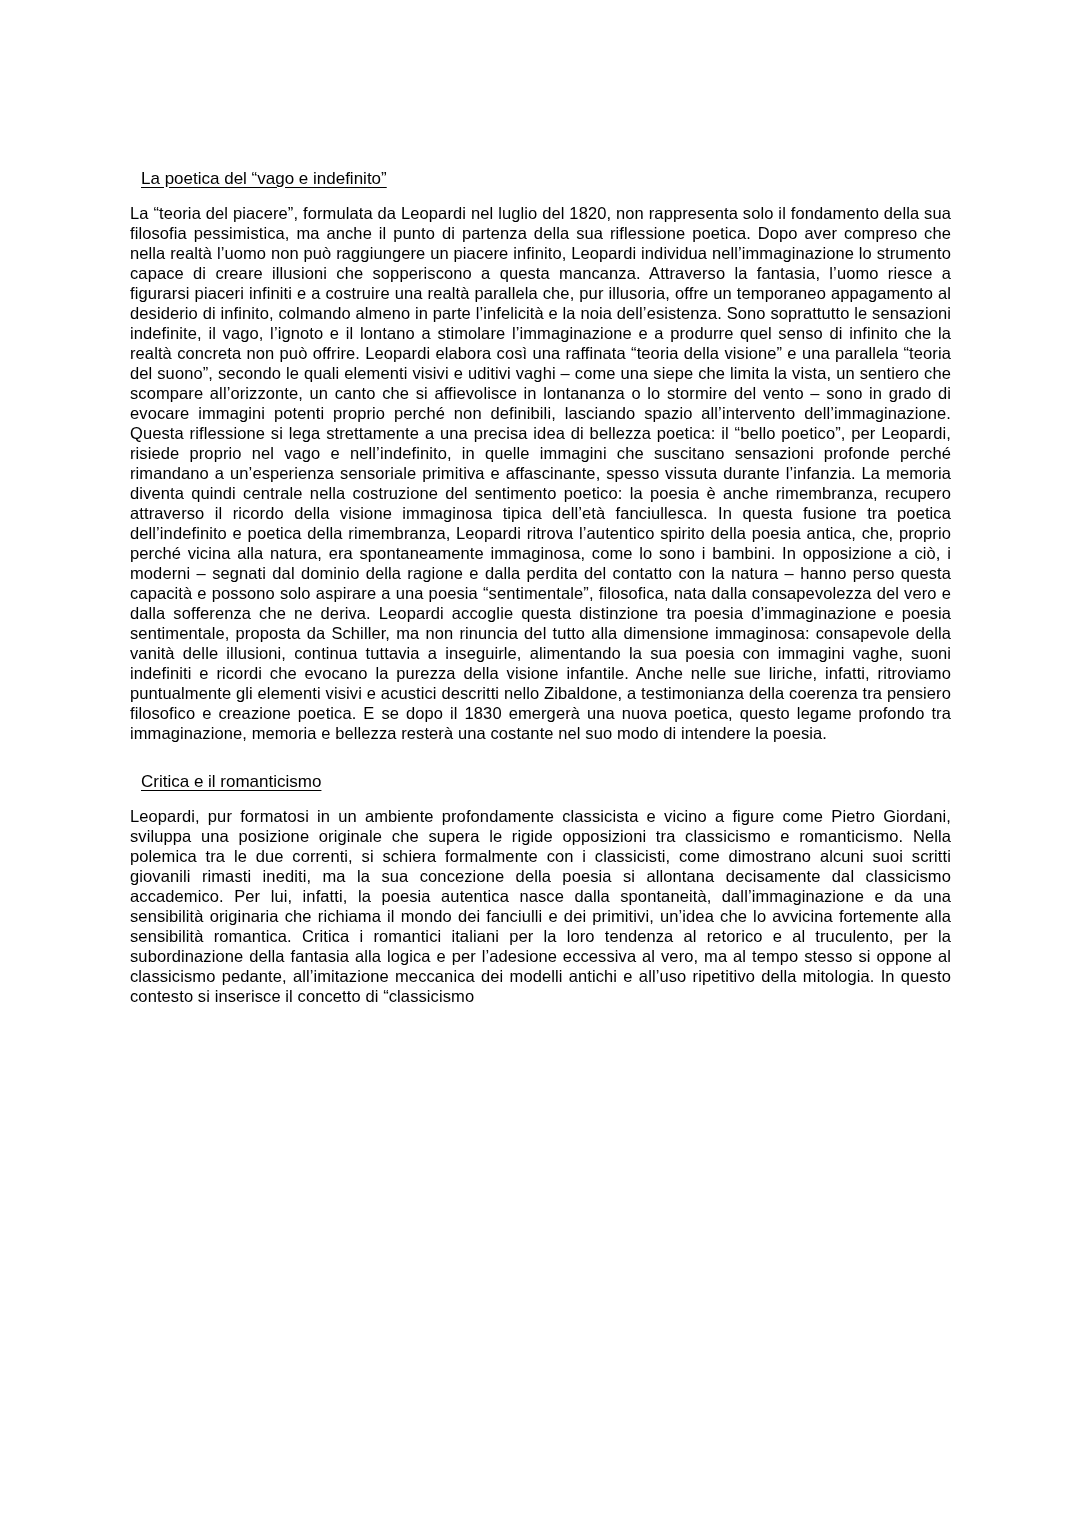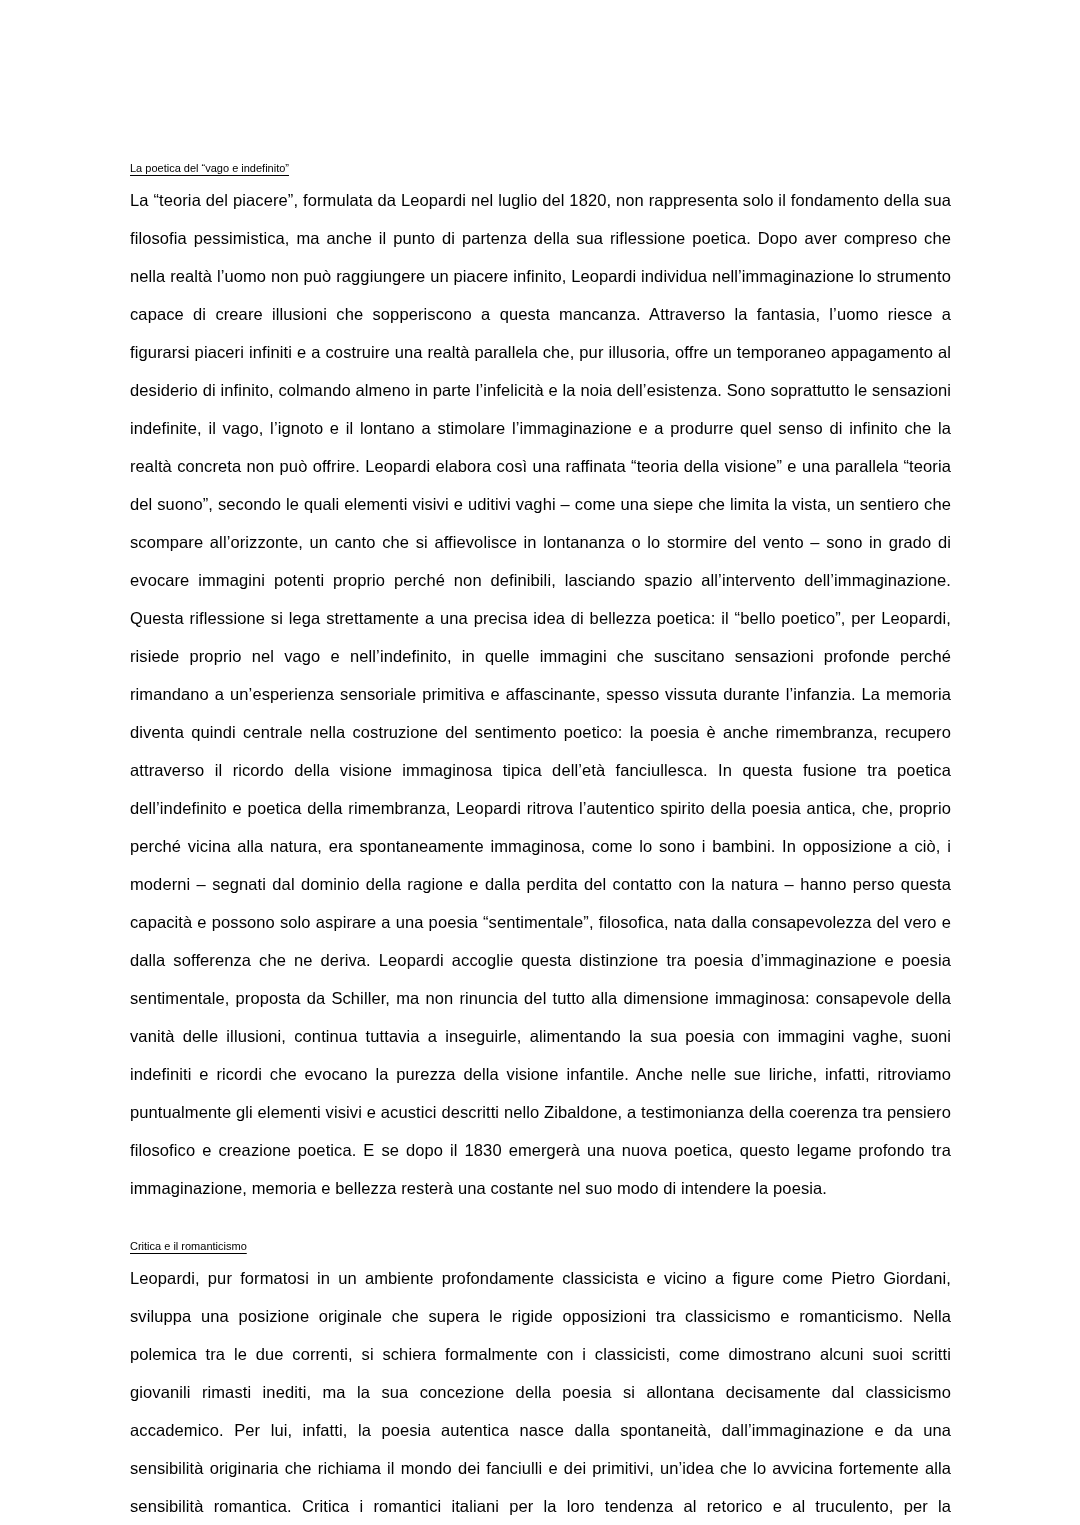--- a/index.html
+++ b/index.html
@@ -16,30 +16,30 @@
     color: #000000;
     overflow: hidden;
   }
   .content {
     position: absolute;
     left: 130px;
     top: 155px;
     width: 821px;
   }
   .section-heading {
-    font-size: 11px;
+    font-size: 17px;
     font-weight: normal;
     line-height: 26px;
-    margin: 0;
+    margin: 11px;
     text-decoration: underline;
     text-underline-offset: 3px;
   }
   .body-text {
     font-size: 16.5px;
-    line-height: 38px;
+    line-height: 20px;
     margin: 0;
     text-align: justify;
     letter-spacing: 0.1px;
   }
   .section + .section {
     margin-top: 26px;
   }
 </style>
 </head>
 <body>

